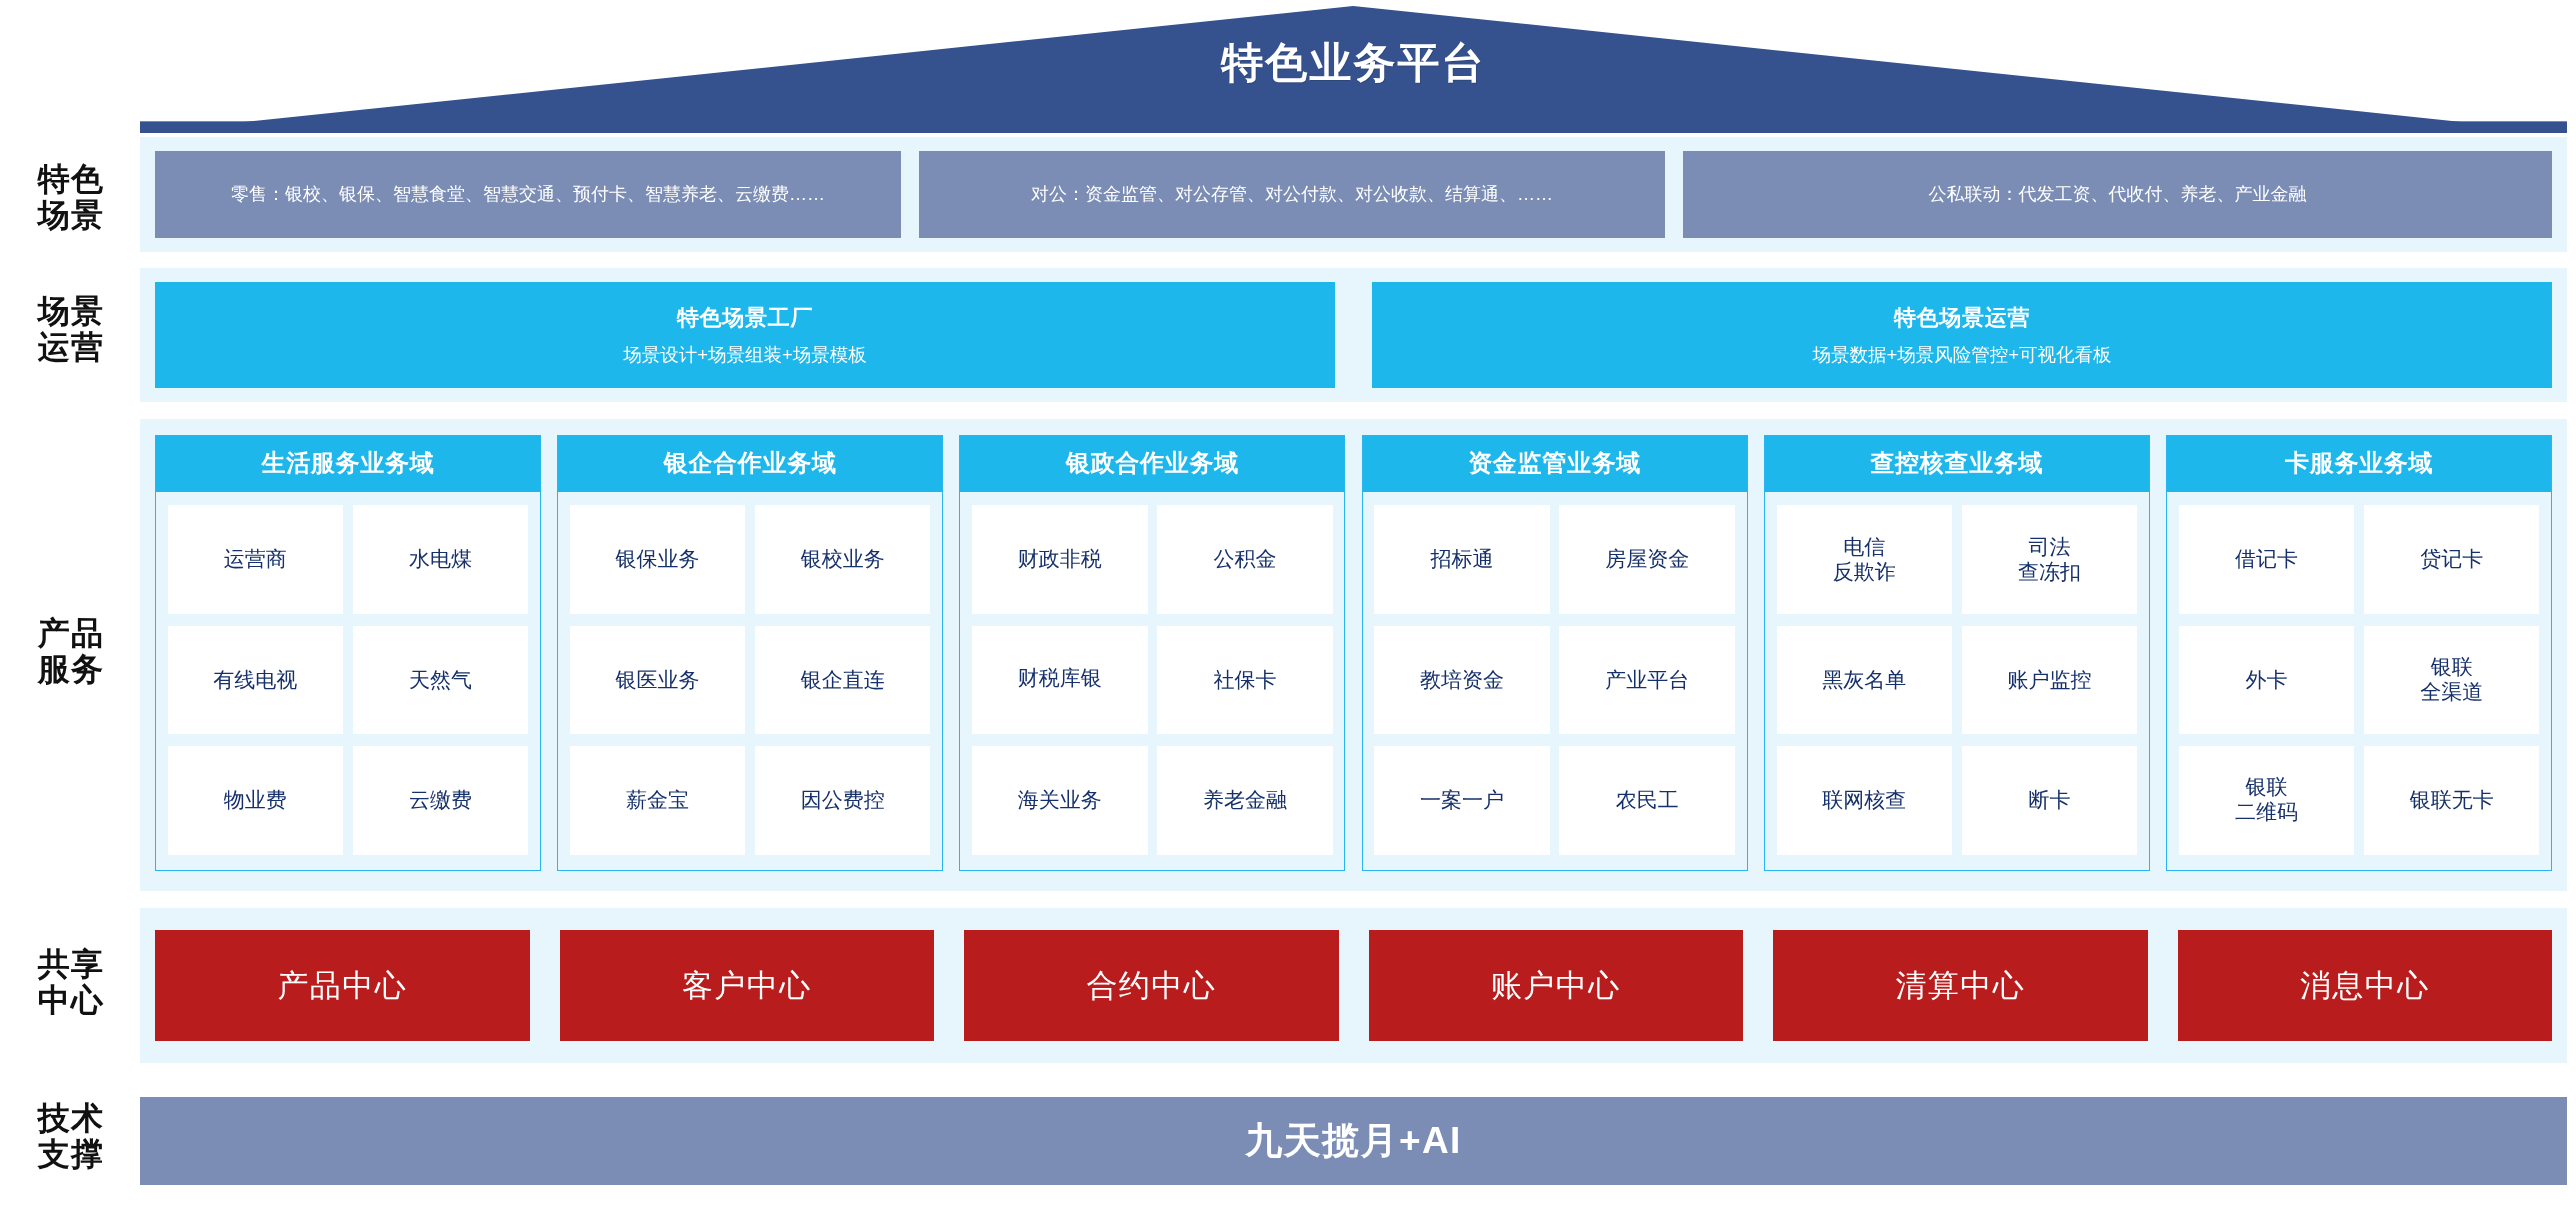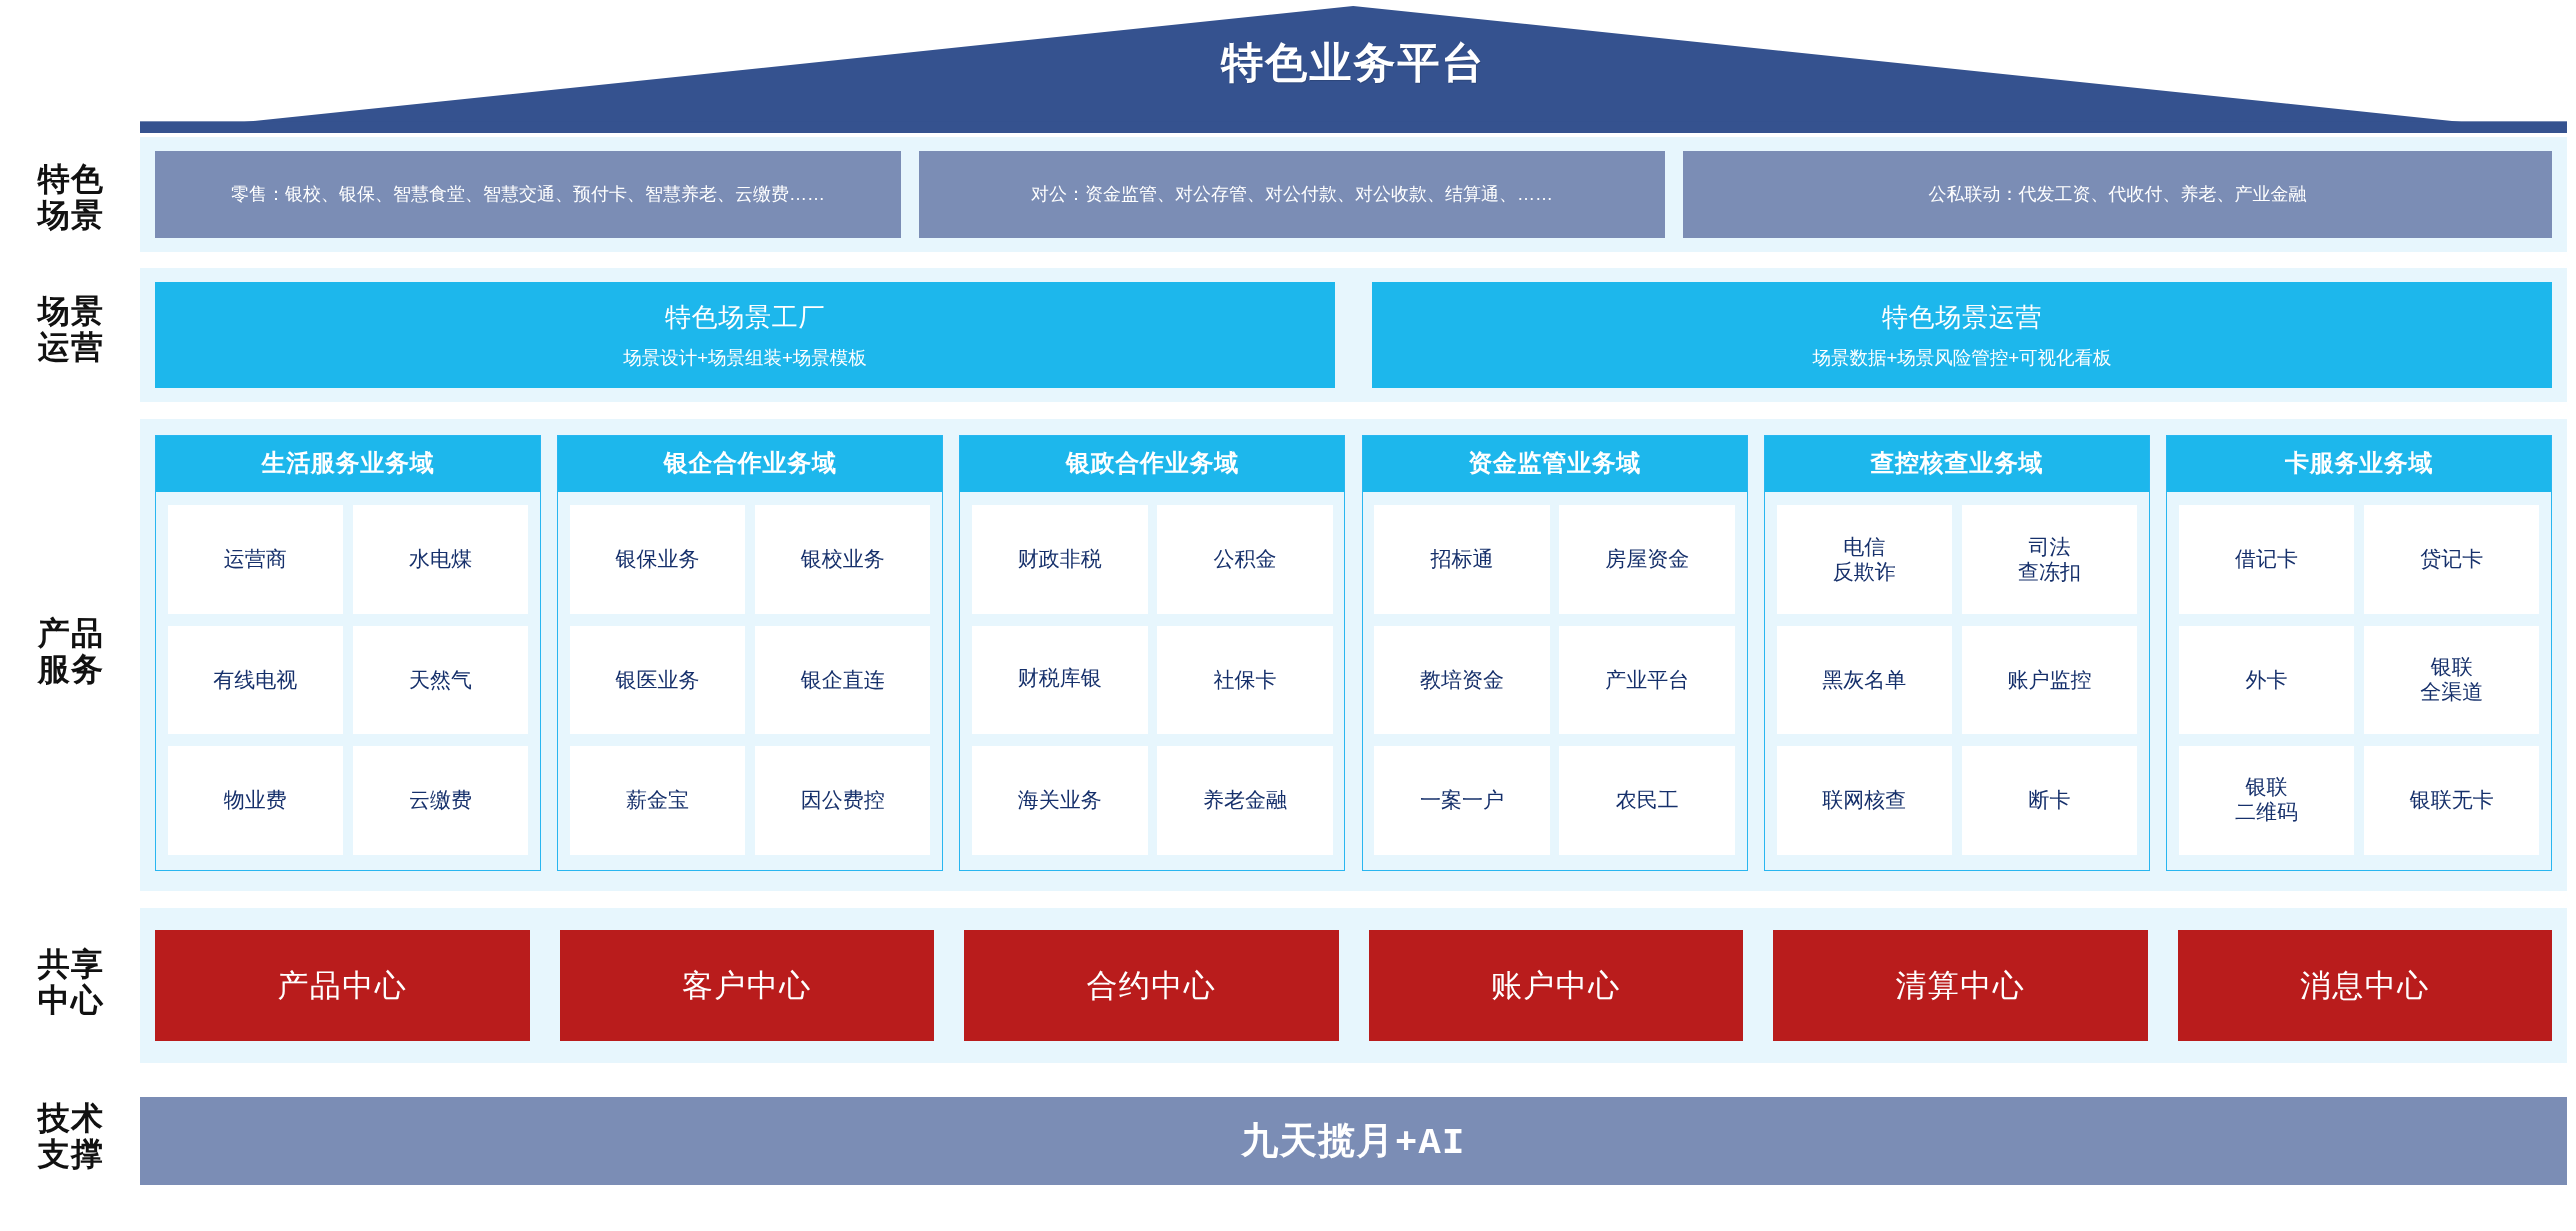--- a/index.html
+++ b/index.html
@@ -68,21 +68,21 @@
   }
   .ops-box {
     flex: 1 1 0;
     height: 100%;
     background: #1db7ec;
     color: #ffffff;
     display: flex; flex-direction: column;
     align-items: center; justify-content: center;
     gap: 9.6px;
   }
-  .ops-title { font-size: 26px; font-weight: normal; letter-spacing: 0.7px; }
+  .ops-title { font-size: 22px; font-weight: bold; letter-spacing: 0.7px; }
   .ops-sub   { font-size: 18.5px; font-weight: normal; }
 
   
   #band-products { top: 419px; height: 472px; }
   .prod-row {
     position: absolute; left: 0; top: 0; width: 100%; height: 100%;
     display: flex; align-items: stretch; gap: 16.4px;
     padding: 16.4px 15px 20.5px 15px;
   }
   .domain {
@@ -129,21 +129,21 @@
     display: flex; align-items: center; justify-content: center;
     font-size: 31px; letter-spacing: 1.4px;
   }
 
   
   .tech-bar {
     position: absolute; left: 140px; top: 1097px;
     width: 2427px; height: 88px;
     background: #7b8db5;
     display: flex; align-items: center; justify-content: center;
-    color: #ffffff; font-size: 37px; font-weight: bold; letter-spacing: 1.4px; font-family: Liberation Mono, monospace;
+    color: #ffffff; font-size: 37px; font-weight: bold; letter-spacing: 1.4px;
   }
 </style>
 </head>
 <body>
 
 <div id="root">
 
   <div class="roof">
     <svg viewBox="0 0 3545 185" preserveAspectRatio="none" aria-hidden="true">
       <polygon points="0,185 1772,0 3545,185" fill="#35528f"></polygon>

